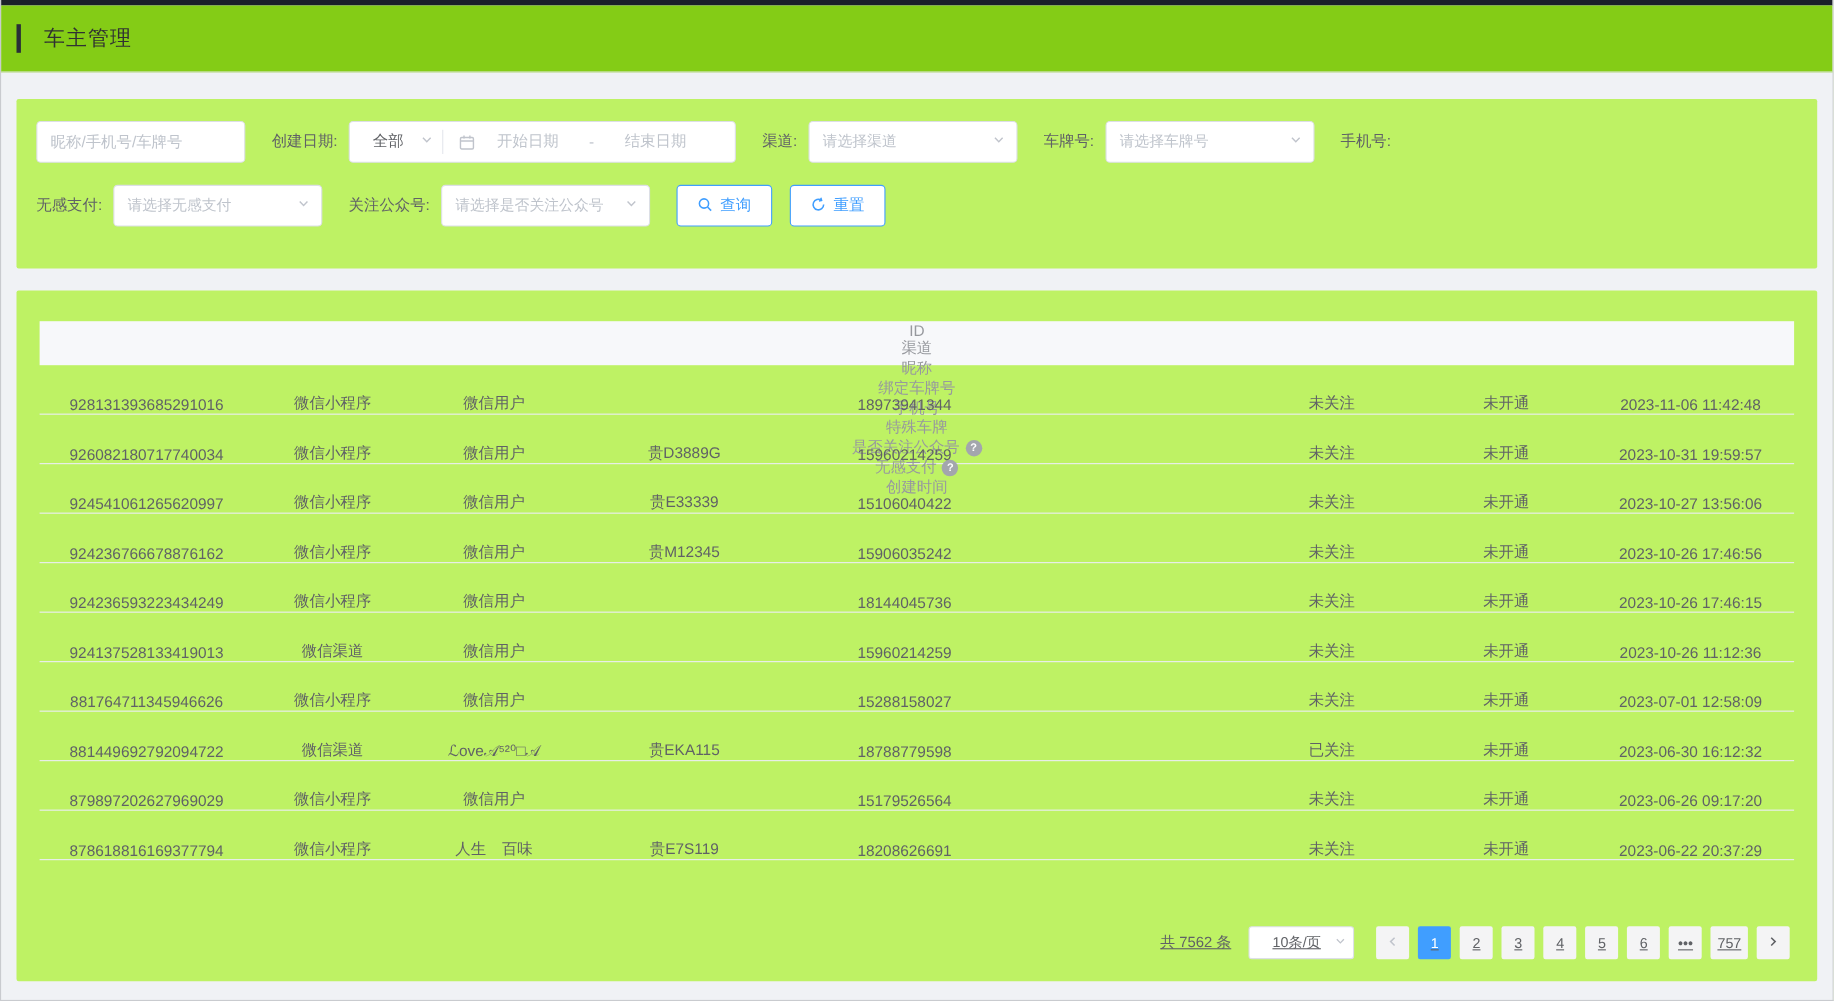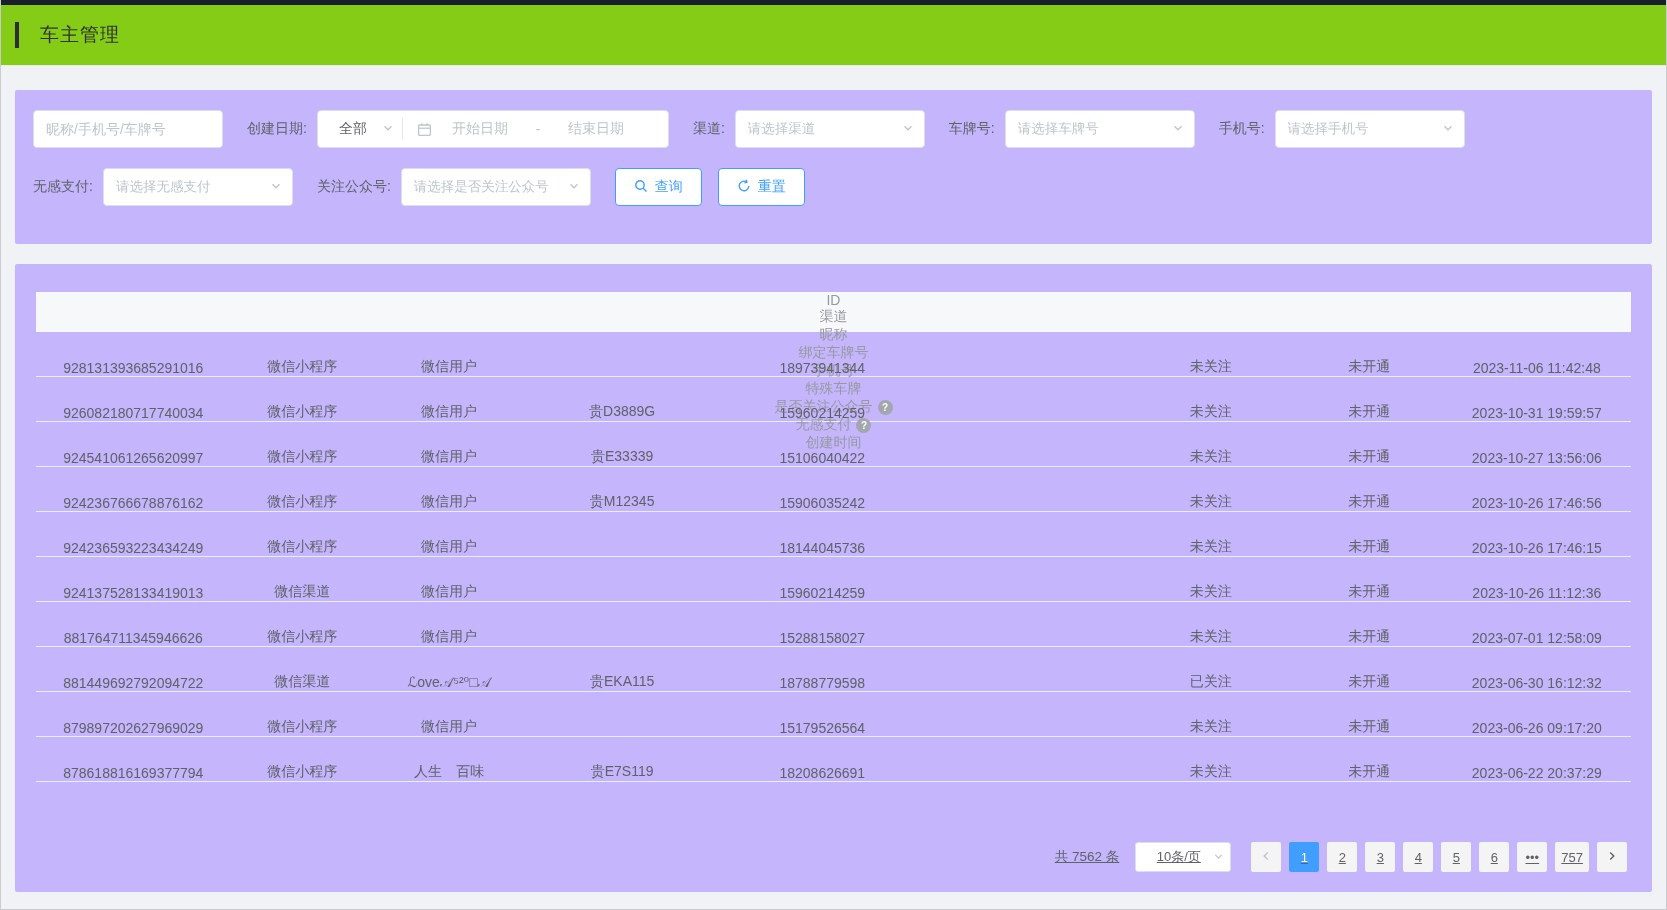--- a/index.html
+++ b/index.html
@@ -11,21 +11,21 @@
     overflow: hidden;
   }
   .app { width: 1667px; height: 910px; background: #f0f2f5; border: 1px solid #c9cbcf; border-top: none; overflow: hidden; }
   .top-strip { height: 5px; background: #1b1f29; }
 
   
   .page-header { height: 61px; background: #84cc16; display: flex; align-items: center; border-bottom: 1px solid #e8eaec; }
   .title-bar { width: 4px; height: 26px; background: #2a2e37; margin-left: 14px; margin-right: 21px; }
   .page-title { font-size: 19px; color: #303133; font-weight: 500; letter-spacing: 1px; }
 
-  .card { background: #c4b5fd; margin: 0 14px; border-radius: 2px; }
+  .card { background: #bef264; margin: 0 14px; border-radius: 2px; }
   .filter-card { margin-top: 24px; padding: 20px 18px 38px; }
   .filter-row { display: flex; align-items: center; }
   .filter-row + .filter-row { margin-top: 20px; }
   .f-item { display: flex; align-items: center; margin-right: 24px; }
   .f-label { font-size: 14px; color: #606266; white-space: nowrap; margin-right: 10px; }
 
   .text-input { width: 190px; height: 38px; border: 1px solid #dcdfe6; border-radius: 4px; padding: 0 12px; font-size: 14px; color: #606266; background: #fff; outline: none; }
   .text-input::placeholder { color: #bfc4cc; }
 
   .select { width: 190px; height: 38px; border: 1px solid #dcdfe6; border-radius: 4px; background: #fff; display: flex; align-items: center; padding: 0 10px 0 12px; cursor: pointer; }
@@ -122,28 +122,20 @@
           <span>
             <svg width="12" height="12" viewBox="0 0 12 12">
                 <path d="M2.5 4.2 L6 7.8 L9.5 4.2" fill="none" stroke="#c0c4cc" stroke-width="1.3"></path>
               </svg>
           </span>
         </div>
       </div>
 
       <div class="f-item">
         <span class="f-label">手机号:</span>
-        <div class="select">
-          <span class="ph">请选择手机号</span>
-          <span>
-            <svg width="12" height="12" viewBox="0 0 12 12">
-                <path d="M2.5 4.2 L6 7.8 L9.5 4.2" fill="none" stroke="#c0c4cc" stroke-width="1.3"></path>
-              </svg>
-          </span>
-        </div>
       </div>
     </div>
 
     <div class="filter-row">
       <div class="f-item">
         <span class="f-label">无感支付:</span>
         <div class="select">
           <span class="ph">请选择无感支付</span>
           <span>
             <svg width="12" height="12" viewBox="0 0 12 12">

